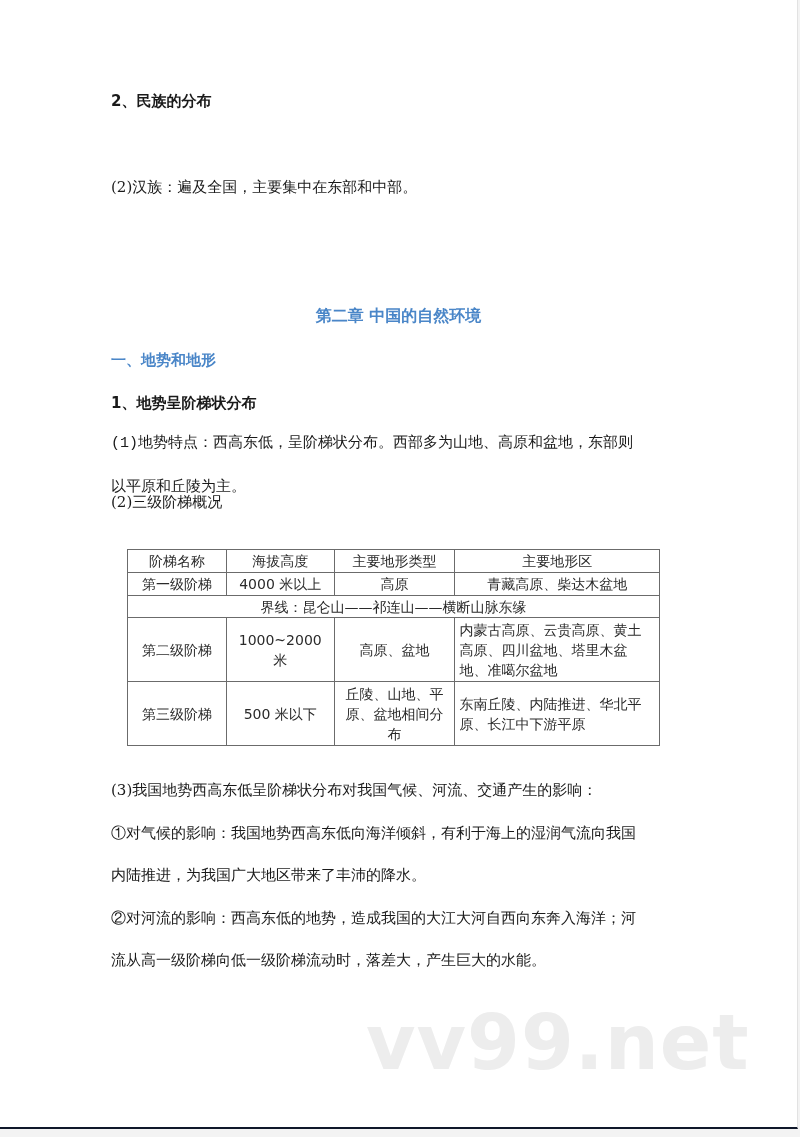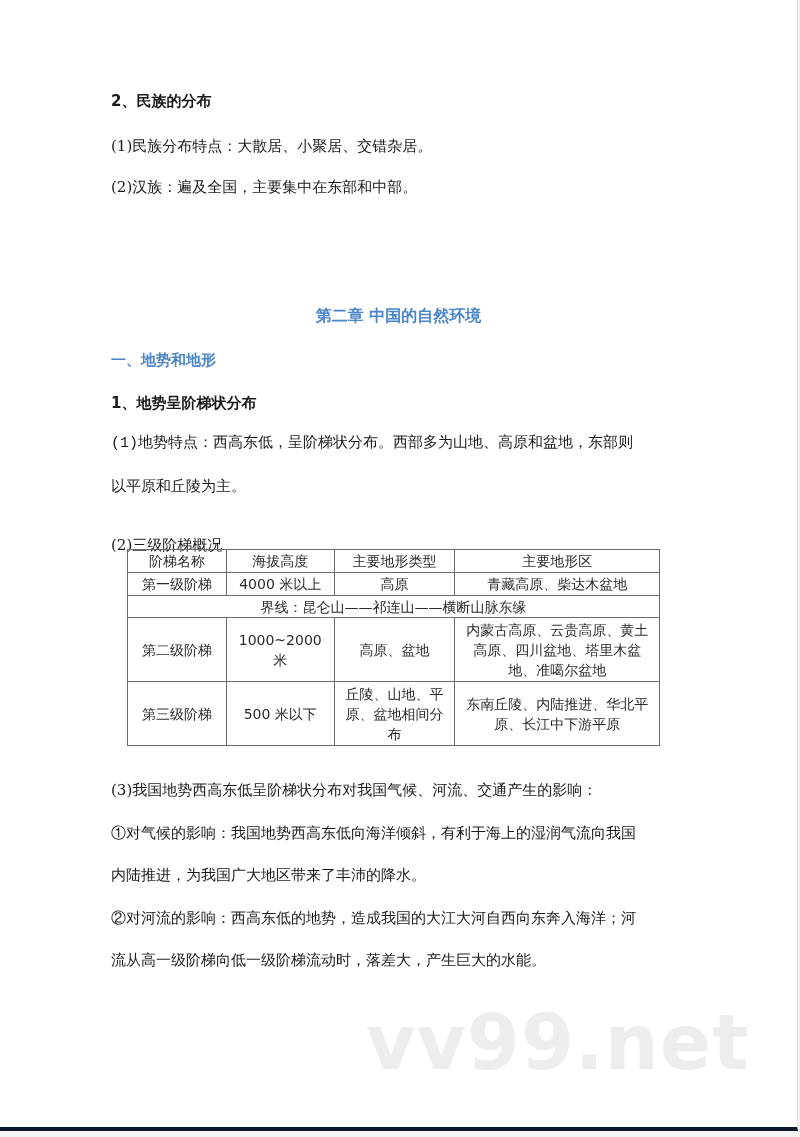--- a/index.html
+++ b/index.html
@@ -4,54 +4,53 @@
   <style>
     html, body { margin: 0; padding: 0; }
     body {
       width: 800px; height: 1137px; background: #f3f3f3;
       position: relative; overflow: hidden;
       font-family: "DejaVu Serif", "Liberation Serif", serif;
       color: #1a1a1a;
     }
     .page {
       position: absolute; left: 0; top: 0; width: 797px; height: 1127px;
-      background: #ffffff; border-right: 1px solid #e2e2e2; border-bottom: 4px solid #0f172a;
+      background: #ffffff; border-right: 1px solid #e2e2e2; border-bottom: 2px solid #0f172a;
     }
     .line { position: absolute; left: 111px; font-size: 15px; white-space: nowrap; }
     .bold { font-weight: bold; font-family: "DejaVu Sans", "Liberation Sans", sans-serif; }
     .blue { color: #4a86c8; font-weight: bold; font-family: "DejaVu Sans", "Liberation Sans", sans-serif; }
     .chapter { position: absolute; left: 0; width: 797px; text-align: center; top: 306px; font-size: 16px; }
     table.steps {
       position: absolute; left: 127px; top: 549px; width: 533px;
       border-collapse: collapse; font-size: 14px; font-family: "DejaVu Sans", "Liberation Sans", sans-serif;
       color: #2a2a2a;
     }
     table.steps td { border: 1px solid #6b6b6b; text-align: center; padding: 0 4px; line-height: 20px; }
-    table.steps td.left { text-align: center; }
+    table.steps td.left { text-align: left; }
     .watermark {
       position: absolute; left: 366px; top: 998px; font-size: 76px; font-weight: bold;
       font-family: "DejaVu Sans", "Liberation Sans", sans-serif; color: #ededed; letter-spacing: 1px;
     }
   </style>
 </head>
 <body>
 
 <div class="page">
 
   <div class="line bold" style="top:92px;font-size:15px;">2、民族的分布</div>
-  <div class="line" style="top:137px;">(1)民族分布特点：大散居、小聚居、交错杂居。</div>
   <div class="line" style="top:178px;">(2)汉族：遍及全国，主要集中在东部和中部。</div>
 
   <div class="chapter blue">第二章  中国的自然环境</div>
 
   <div class="line blue" style="top:351px;font-size:15px;">一、地势和地形</div>
   <div class="line bold" style="top:394px;font-size:15px;">1、地势呈阶梯状分布</div>
   <div class="line" style="top:433px;font-family:Liberation Mono, monospace;">(1)地势特点：西高东低，呈阶梯状分布。西部多为山地、高原和盆地，东部则</div>
   <div class="line" style="top:477px;">以平原和丘陵为主。</div>
-  <div class="line" style="top:536px;">(2)三级阶梯概况</div>
+  <div class="line" style="top:493px;">(2)三级阶梯概况</div>
 
   <table class="steps">
     <colgroup>
       <col style="width:99px">
         <col style="width:108px">
         <col style="width:121px">
         <col style="width:205px">
     </colgroup>
     <tbody>
         <tr style="height:23px">

